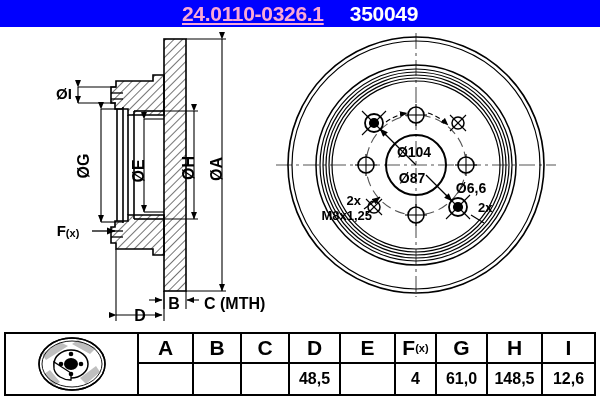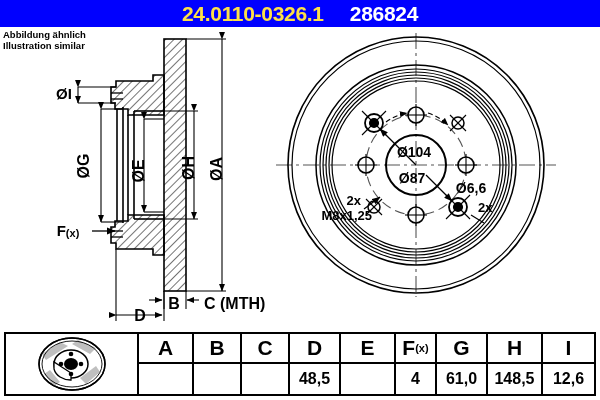--- a/index.html
+++ b/index.html
@@ -70,28 +70,24 @@
   .hcell{height:30px;border-bottom:2px solid #000;font-size:21px;}
   .vcell{height:30px;font-size:16px;}
   .hcell .sub{font-size:11px;}
 </style>
 </head>
 <body>
 
 <div id="root">
 
   <div class="header" style="background: rgb(0, 0, 255);">
-    <span style="color: #fde047;">24.0110-0326.1</span>
-    <span style="color: rgb(255, 255, 255);">286824</span>
+    <span style="color: #f9a8d4; text-decoration: underline;">24.0110-0326.1</span>
+    <span style="color: rgb(255, 255, 255);">350049</span>
   </div>
 
-  <div class="note">
-    <div>Abbildung ähnlich</div>
-    <div>Illustration similar</div>
-  </div>
 
   <div class="drawing">
     <svg width="600" height="300" viewBox="0 0 600 300" xmlns="http://www.w3.org/2000/svg">
       <defs>
         <pattern id="hatch" patternUnits="userSpaceOnUse" width="6" height="6" patternTransform="rotate(45)">
           <line x1="0" y1="0" x2="0" y2="6" stroke="#000" stroke-width="1.1"></line>
         </pattern>
         <marker id="ar" markerWidth="9" markerHeight="7" refX="8.5" refY="3.5" orient="auto">
           <polygon points="0,0 9,3.5 0,7" fill="#000"></polygon>
         </marker>

